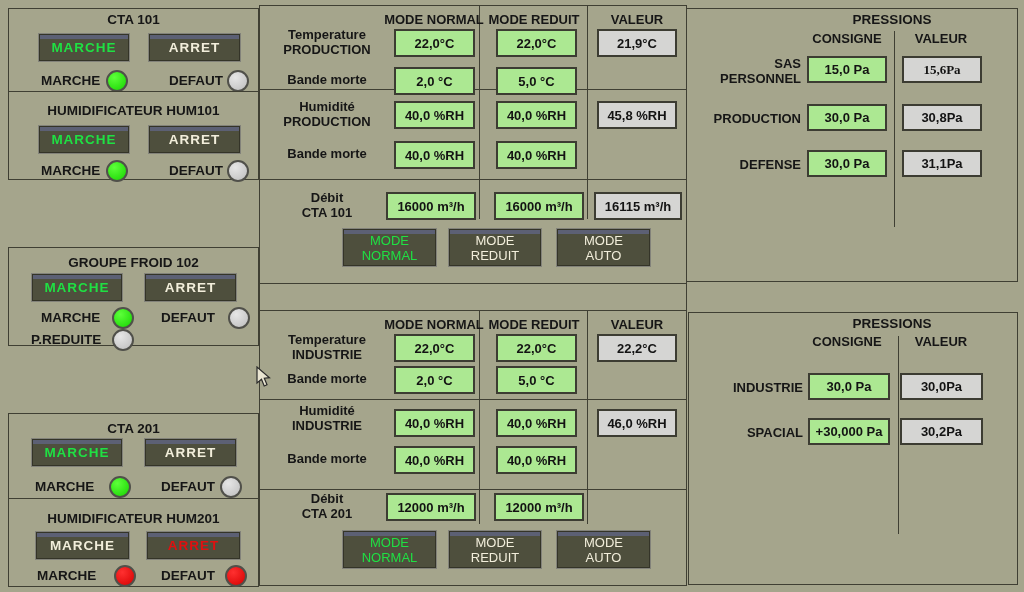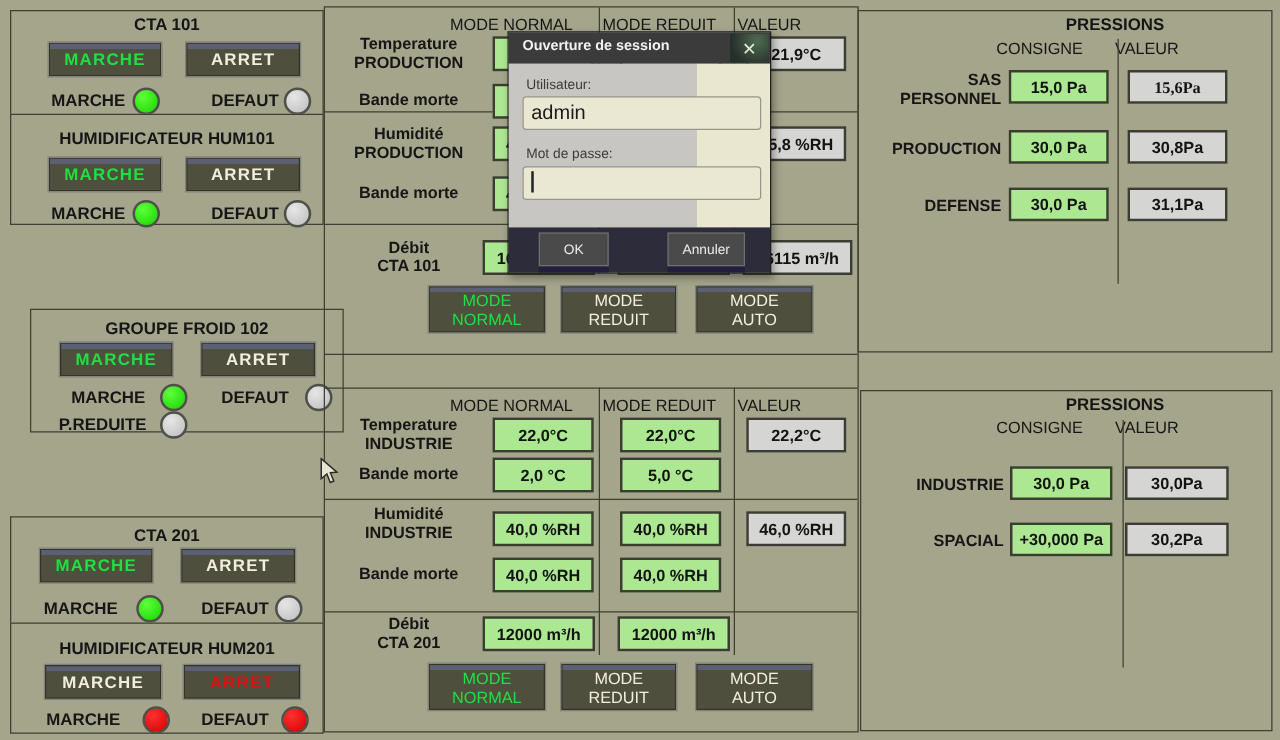--- a/index.html
+++ b/index.html
@@ -16,21 +16,21 @@
   .t-green{color:#1fe043;} .t-cream{color:#f2eedb;} .t-red{color:#e01010;}
   .ind-lbl{position:absolute;font-weight:bold;font-size:13.5px;line-height:19px;}
   .led{position:absolute;width:18px;height:18px;border-radius:50%;border:2px solid #50504a;}
   .led.g{background:radial-gradient(circle at 35% 30%,#5dff3a,#17d400);}
   .led.gy{background:radial-gradient(circle at 35% 30%,#e6e6e6,#bdbdbd);}
   .led.r{background:radial-gradient(circle at 35% 30%,#ff3030,#d40000);}
   
   .mid{position:absolute;left:259px;top:5px;width:426px;height:579px;border:1px solid #3f3f33;}
   .hl{position:absolute;height:1px;background:#3f3f33;left:0;width:100%;}
   .vl{position:absolute;width:1px;background:#3f3f33;}
-  .hdr{position:absolute;font-weight:normal;font-size:13px;text-align:left;}
+  .hdr{position:absolute;font-weight:bold;font-size:13px;text-align:center;}
   .rlabel{position:absolute;font-weight:bold;font-size:13px;text-align:center;line-height:15px;}
   .vbox{position:absolute;display:flex;align-items:center;justify-content:center;
         font-weight:bold;font-size:13px;color:#131313;height:24px;}
   .gbox{background:#ace892;border:2px solid #3c3c32;}
   .graybox{background:#d5d5d3;border:2px solid #3c3c32;}
   .mode-btn{position:absolute;height:39px;border:1px solid #82827a;
      background:linear-gradient(180deg,#5c6074 0%,#5c6074 13%,#4e4f3d 13%,#4e4f3d 100%);
      box-shadow:inset 0 0 0 1px #343428;display:flex;flex-direction:column;align-items:center;
      justify-content:center;font-weight:normal;font-size:13px;line-height:15px;cursor:pointer;}
   
@@ -76,21 +76,21 @@
   <div class="lp" style="top:91px;height:87px;">
     <div class="lp-title" style="top:11px;">HUMIDIFICATEUR HUM101</div>
     <button class="dev-btn t-green" style="left:29px;top:33px;width:92px;">MARCHE</button>
     <button class="dev-btn t-cream" style="left:139px;top:33px;width:93px;">ARRET</button>
     <span class="ind-lbl" style="left:32px;top:69px;">MARCHE</span>
     <span class="led g" style="left:97px;top:68px;"></span>
     <span class="ind-lbl" style="left:160px;top:69px;">DEFAUT</span>
     <span class="led gy" style="left:218px;top:68px;"></span>
   </div>
 
-  <div class="lp" style="top:247px;height:97px;margin-left:16px;">
+  <div class="lp" style="top:247px;height:97px;">
     <div class="lp-title" style="top:7px;">GROUPE FROID 102</div>
     <button class="dev-btn t-green" style="left:22px;top:25px;width:92px;">MARCHE</button>
     <button class="dev-btn t-cream" style="left:135px;top:25px;width:93px;">ARRET</button>
     <span class="ind-lbl" style="left:32px;top:60px;">MARCHE</span>
     <span class="led g" style="left:103px;top:59px;"></span>
     <span class="ind-lbl" style="left:152px;top:60px;">DEFAUT</span>
     <span class="led gy" style="left:219px;top:59px;"></span>
     <span class="ind-lbl" style="left:22px;top:82px;">P.REDUITE</span>
     <span class="led gy" style="left:103px;top:81px;"></span>
   </div>
@@ -272,34 +272,17 @@
     <div class="vbox gbox" style="left:119px;top:60px;width:78px;height:23px;">30,0 Pa</div>
     <div class="vbox graybox" style="left:211px;top:60px;width:79px;height:23px;">30,0Pa</div>
 
     <div class="plabel" style="left:0;top:112px;width:114px;">
       <div>SPACIAL</div>
     </div>
     <div class="vbox gbox" style="left:119px;top:105px;width:78px;height:23px;">+30,000 Pa</div>
     <div class="vbox graybox" style="left:211px;top:105px;width:79px;height:23px;">30,2Pa</div>
   </div>
 
-  <div class="dlg">
-    <div class="dlg-tb">
-      <span class="dlg-title">Ouverture de session</span>
-      <div class="dlg-x">✕</div>
-    </div>
-    <div class="dlg-body">
-      <div class="dlg-lbl" style="left:14px;top:11px;">Utilisateur:</div>
-      <input class="dlg-inp" style="top: 26px;" value="admin">
-      <div class="dlg-lbl" style="left:14px;top:66px;">Mot de passe:</div>
-      <input class="dlg-inp" type="password" style="top: 82px;" value="">
-      <div class="caret" style="top:86px;"></div>
-    </div>
-    <div class="dlg-bar">
-      <button class="dlg-btn" style="left:24px;width:56px;">OK</button>
-      <button class="dlg-btn" style="left:127px;width:62px;">Annuler</button>
-    </div>
-  </div>
 
   <svg class="abs" style="left:256px;top:366px;" width="15" height="22">
     <path d="M1,1 L1,17 L5.5,13.2 L8.2,20 L11,18.8 L8.3,12.2 L13.5,11.7 Z" fill="#e9e5d2" stroke="#2b2b2b" stroke-width="1.2"></path>
   </svg>
 </div>
 
 </body></html>

